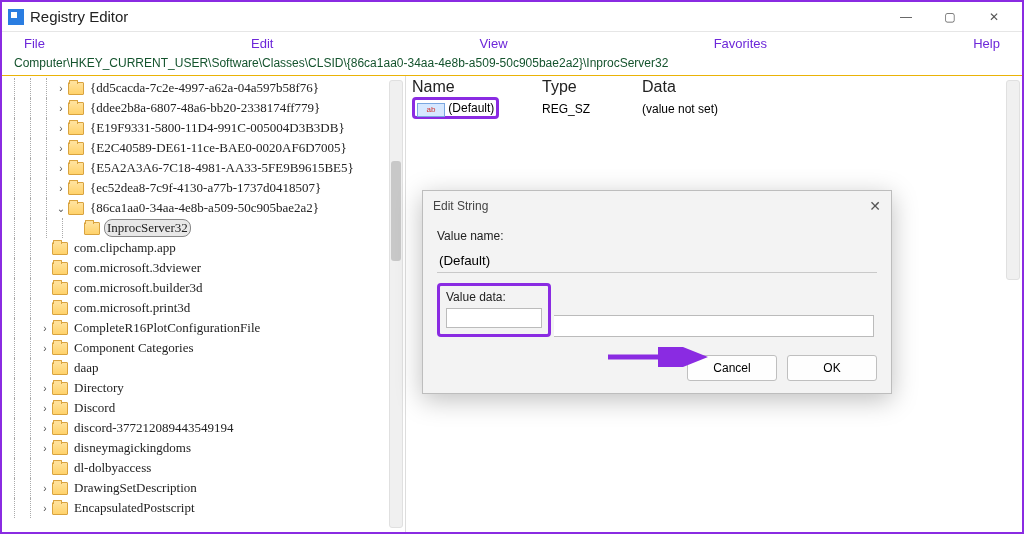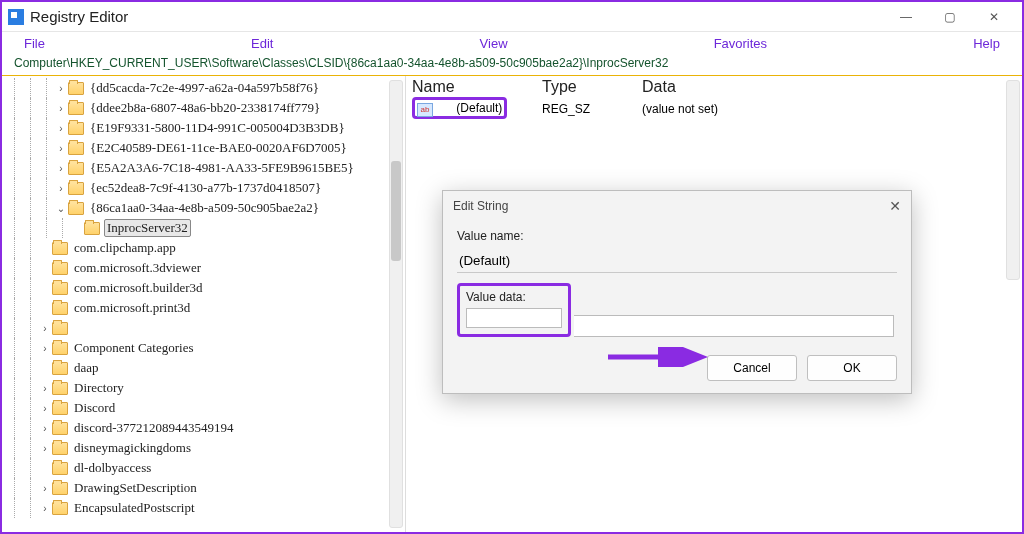--- a/index.html
+++ b/index.html
@@ -126,21 +126,21 @@
     width:7px;height:3px;
     background:#ffe19a;
     border:1px solid #d9a33f;
     border-bottom:none;
     border-radius:1px 1px 0 0;
   }
   .trow .lbl { padding: 0 2px; font-family: Liberation Serif, serif; }
   .trow.sel .lbl {
     border: 1px solid #888;
     background: #e8e8e8;
-    border-radius: 2px;
+    border-radius: 8px;
   }
   .tree-scroll {
     position:absolute;
     right:2px;
     top:4px;
     bottom:4px;
     width:14px;
     background:#f0f0f0;
     border:1px solid #e0e0e0;
     border-radius:3px;
@@ -170,50 +170,50 @@
   }
   .col-name{width:130px;}
   .col-type{width:100px;}
   .col-data{flex:1;}
   .list-row{
     display:flex;
     height:22px;
     align-items:center;
   }
   .val-icon{
-    width:16px;height:14px;
+    width:28px;height:14px;
     background:#d6e8ff;
     border:1px solid #7aa7e0;
     color:#d2322d;
     font-size:8px;
     font-weight:normal;
     display:inline-flex;
     align-items:center;
     justify-content:center;
-    margin-right:20px;
+    margin-right:0;
   }
   .hl-purple{
     border:3px solid #8a2be2;
     border-radius:4px;
     padding:1px 2px;
   }
   .list-scroll {
     position:absolute;
     right:2px;
     top:4px;
     width:14px;
     height:200px;
     background:#f0f0f0;
     border:1px solid #e0e0e0;
     border-radius:3px;
   }
   
   .dialog {
     position: absolute;
-    left: 440px;
+    left: 420px;
     top: 188px;
     width: 470px;
     background: #f3f3f3;
     border: 1px solid #bdbdbd;
     box-shadow: 0 6px 24px rgba(0,0,0,0.25);
   }
   .dlg-title {
     display:flex;
     align-items:center;
     height:30px;
@@ -400,20 +400,21 @@
           <span class="ln"></span>
           <span class="chev"></span>
           <span class="fld"></span>
           <span class="lbl">com.microsoft.print3d</span>
         </div>
         <div class="trow">
           <span class="ln"></span>
           <span class="ln"></span>
           <span class="chev">›</span>
           <span class="fld"></span>
+          <span class="lbl">CompleteR16PlotConfigurationFile</span>
         </div>
         <div class="trow">
           <span class="ln"></span>
           <span class="ln"></span>
           <span class="chev">›</span>
           <span class="fld"></span>
           <span class="lbl">Component Categories</span>
         </div>
         <div class="trow">
           <span class="ln"></span>

